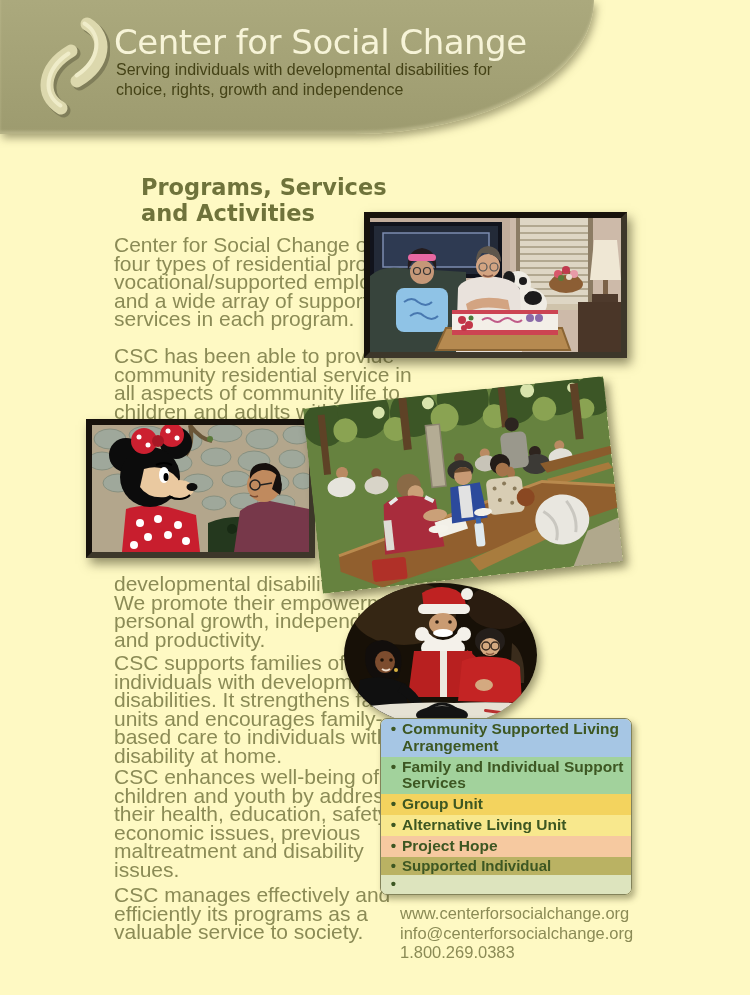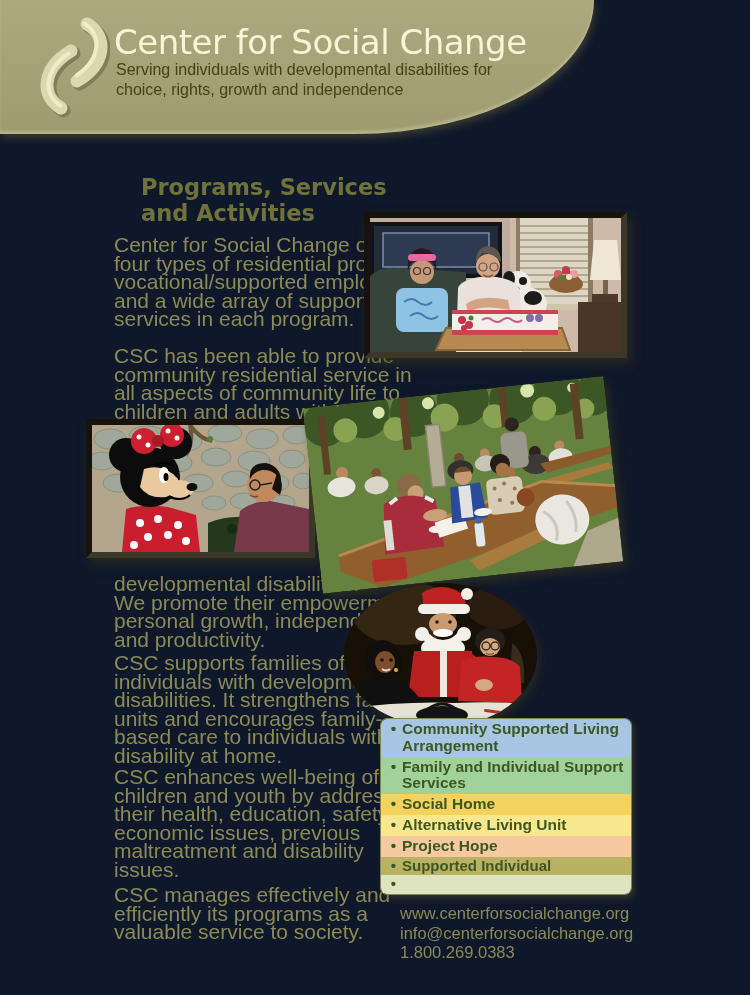--- a/index.html
+++ b/index.html
@@ -1,17 +1,17 @@
 <!DOCTYPE html>
 <html><head>
 <meta charset="utf-8">
 <style>
   html,body{margin:0;padding:0;}
   body{width:750px;height:995px;overflow:hidden;font-family:"Liberation Sans",sans-serif;}
-  #page{position:relative;width:750px;height:995px;background:#0f172a;overflow:hidden;}
+  #page{position:relative;width:750px;height:995px;background:#fef9c3;overflow:hidden;}
 
   
   #header{
     position:absolute;left:0;top:0;width:594px;height:134px;
     background:linear-gradient(#aba97d,#9d9b6f);
     border-radius:0 0 240px 0 / 0 0 134px 0;
     box-shadow:2px 4px 9px rgba(92,90,54,.55), inset 0 -3px 3px rgba(238,234,190,.32);
     z-index:5;
   }
   #logo{position:absolute;left:36px;top:12px;}
@@ -405,21 +405,21 @@
       <span class="program-label">Community Supported Living
 Arrangement</span>
     </div>
     <div class="program-row" style="background: rgb(162, 210, 156);">
       <span class="bullet">•</span>
       <span class="program-label">Family and Individual Support
 Services</span>
     </div>
     <div class="program-row" style="background: rgb(243, 211, 94);">
       <span class="bullet">•</span>
-      <span class="program-label">Social Home</span>
+      <span class="program-label">Group Unit</span>
     </div>
     <div class="program-row" style="background: rgb(248, 232, 141);">
       <span class="bullet">•</span>
       <span class="program-label">Alternative Living Unit</span>
     </div>
     <div class="program-row" style="background: rgb(246, 201, 160);">
       <span class="bullet">•</span>
       <span class="program-label">Project Hope</span>
     </div>
     <div class="program-row small" style="background: rgb(186, 178, 99);">

